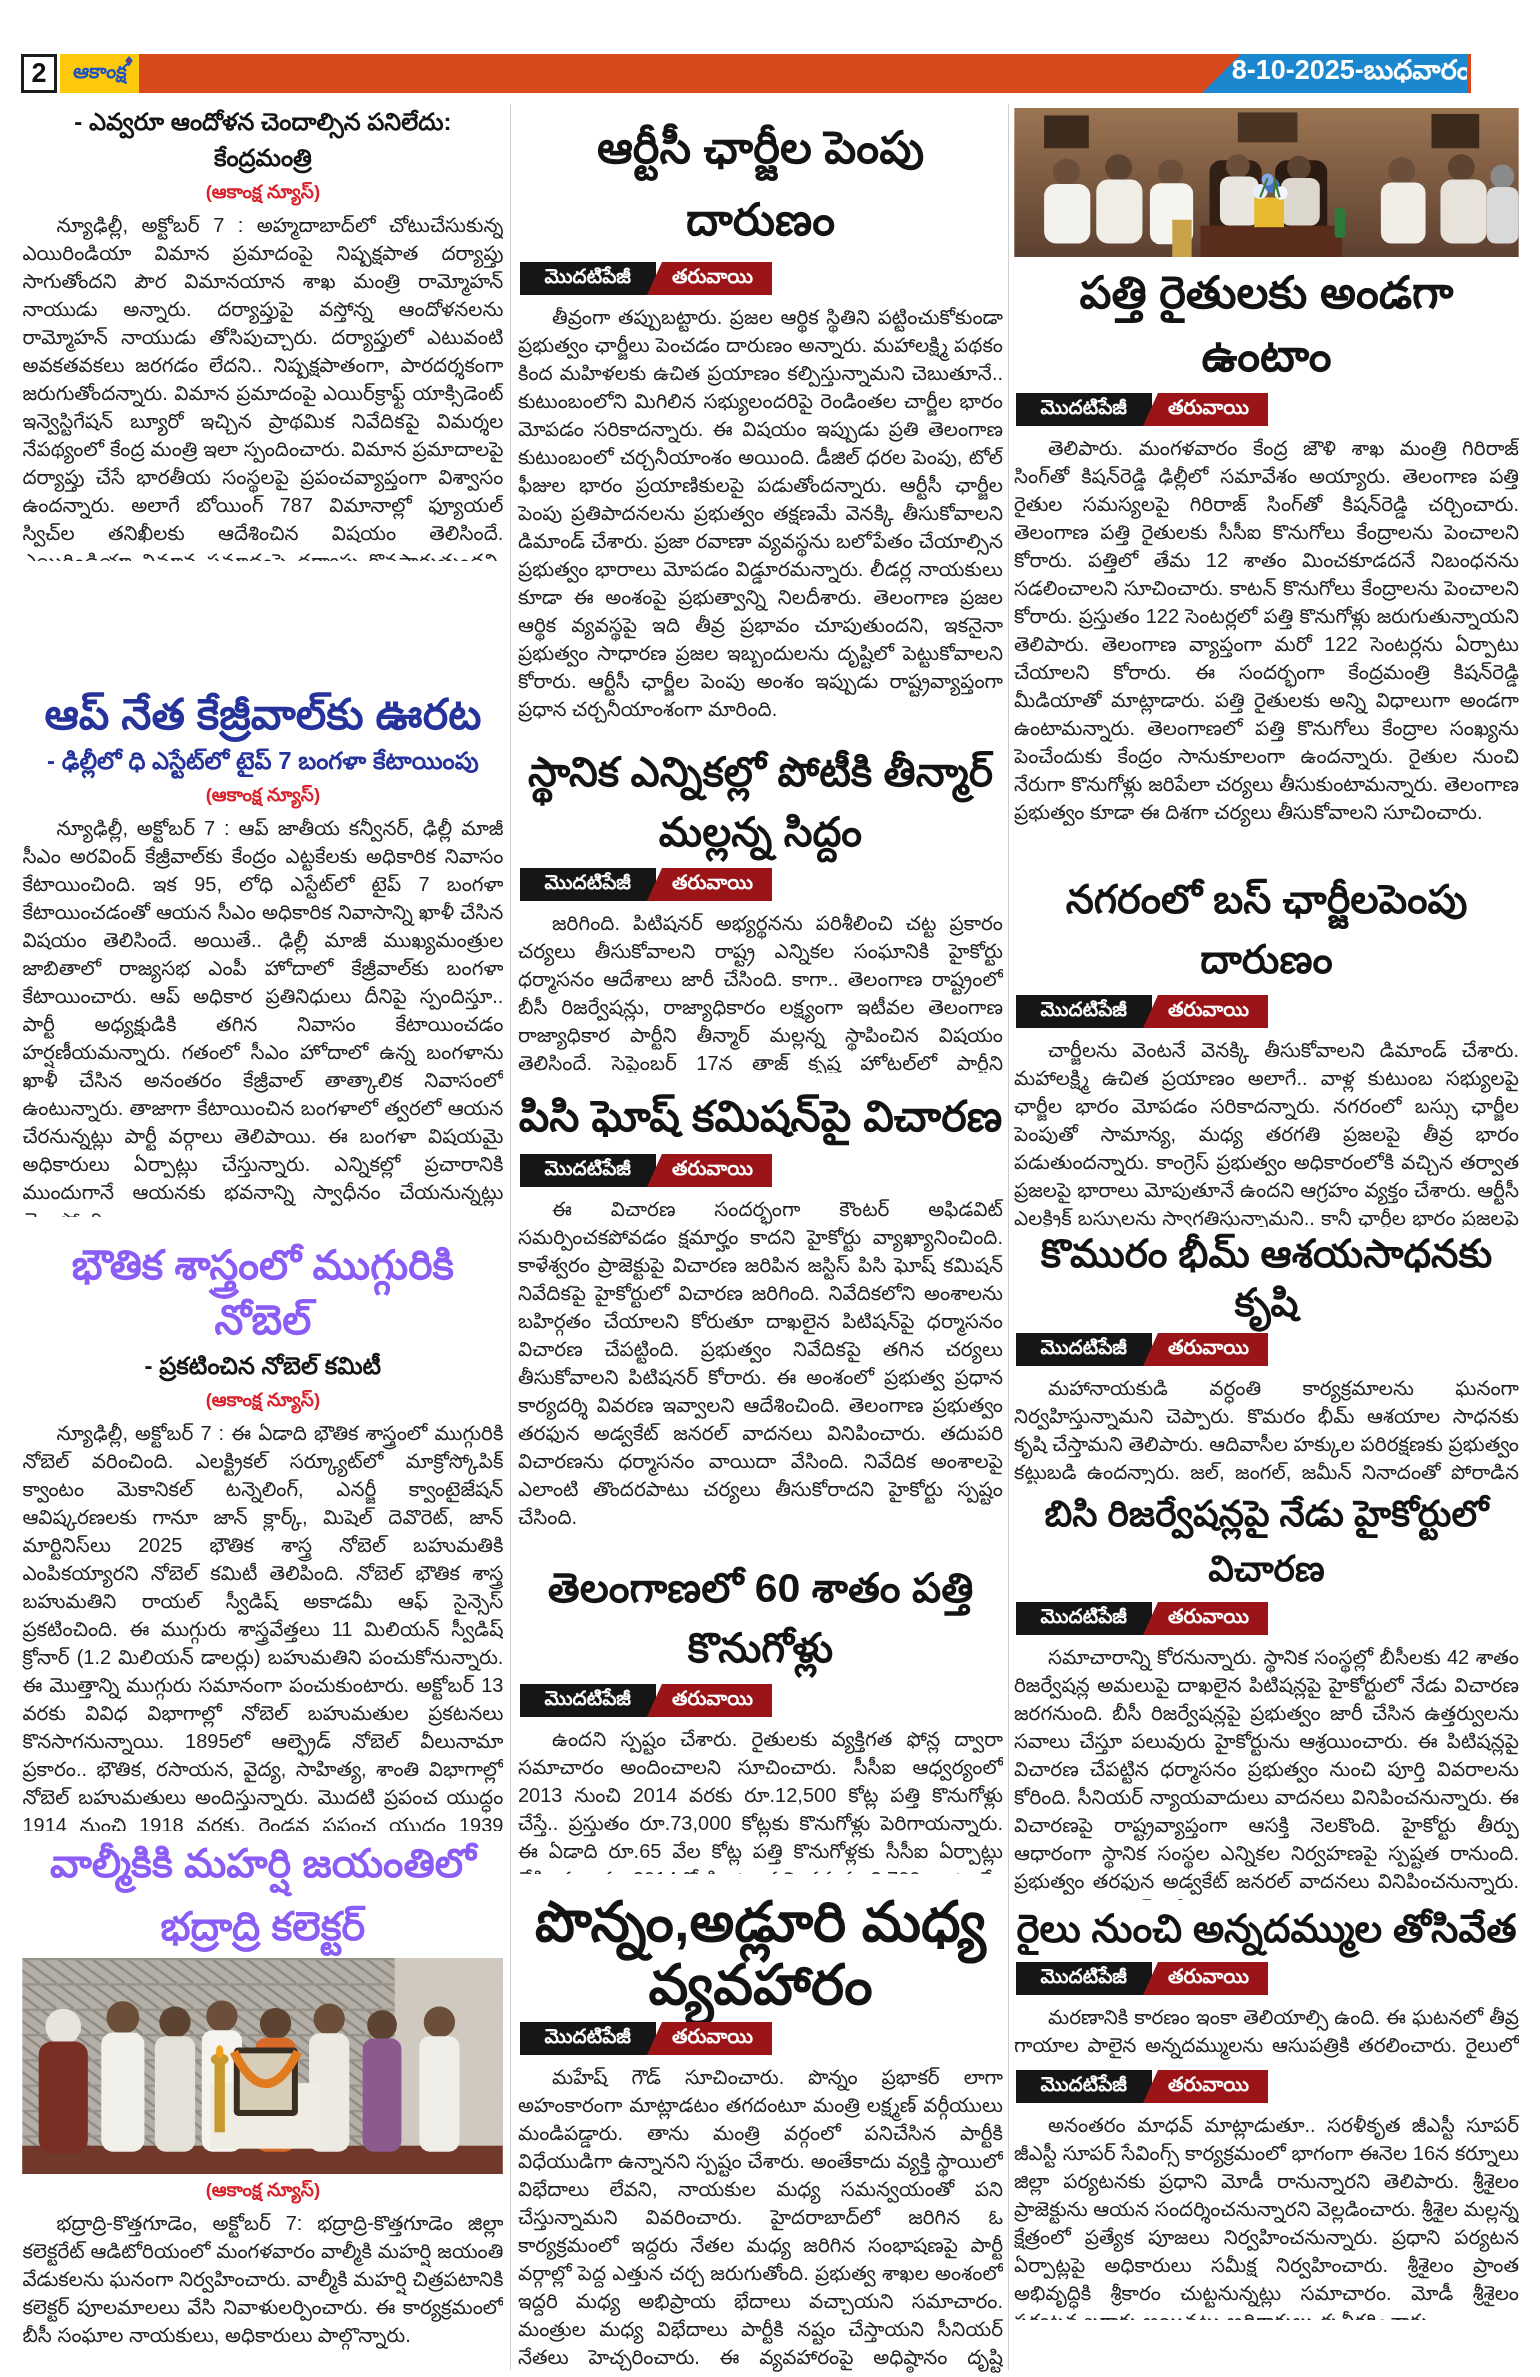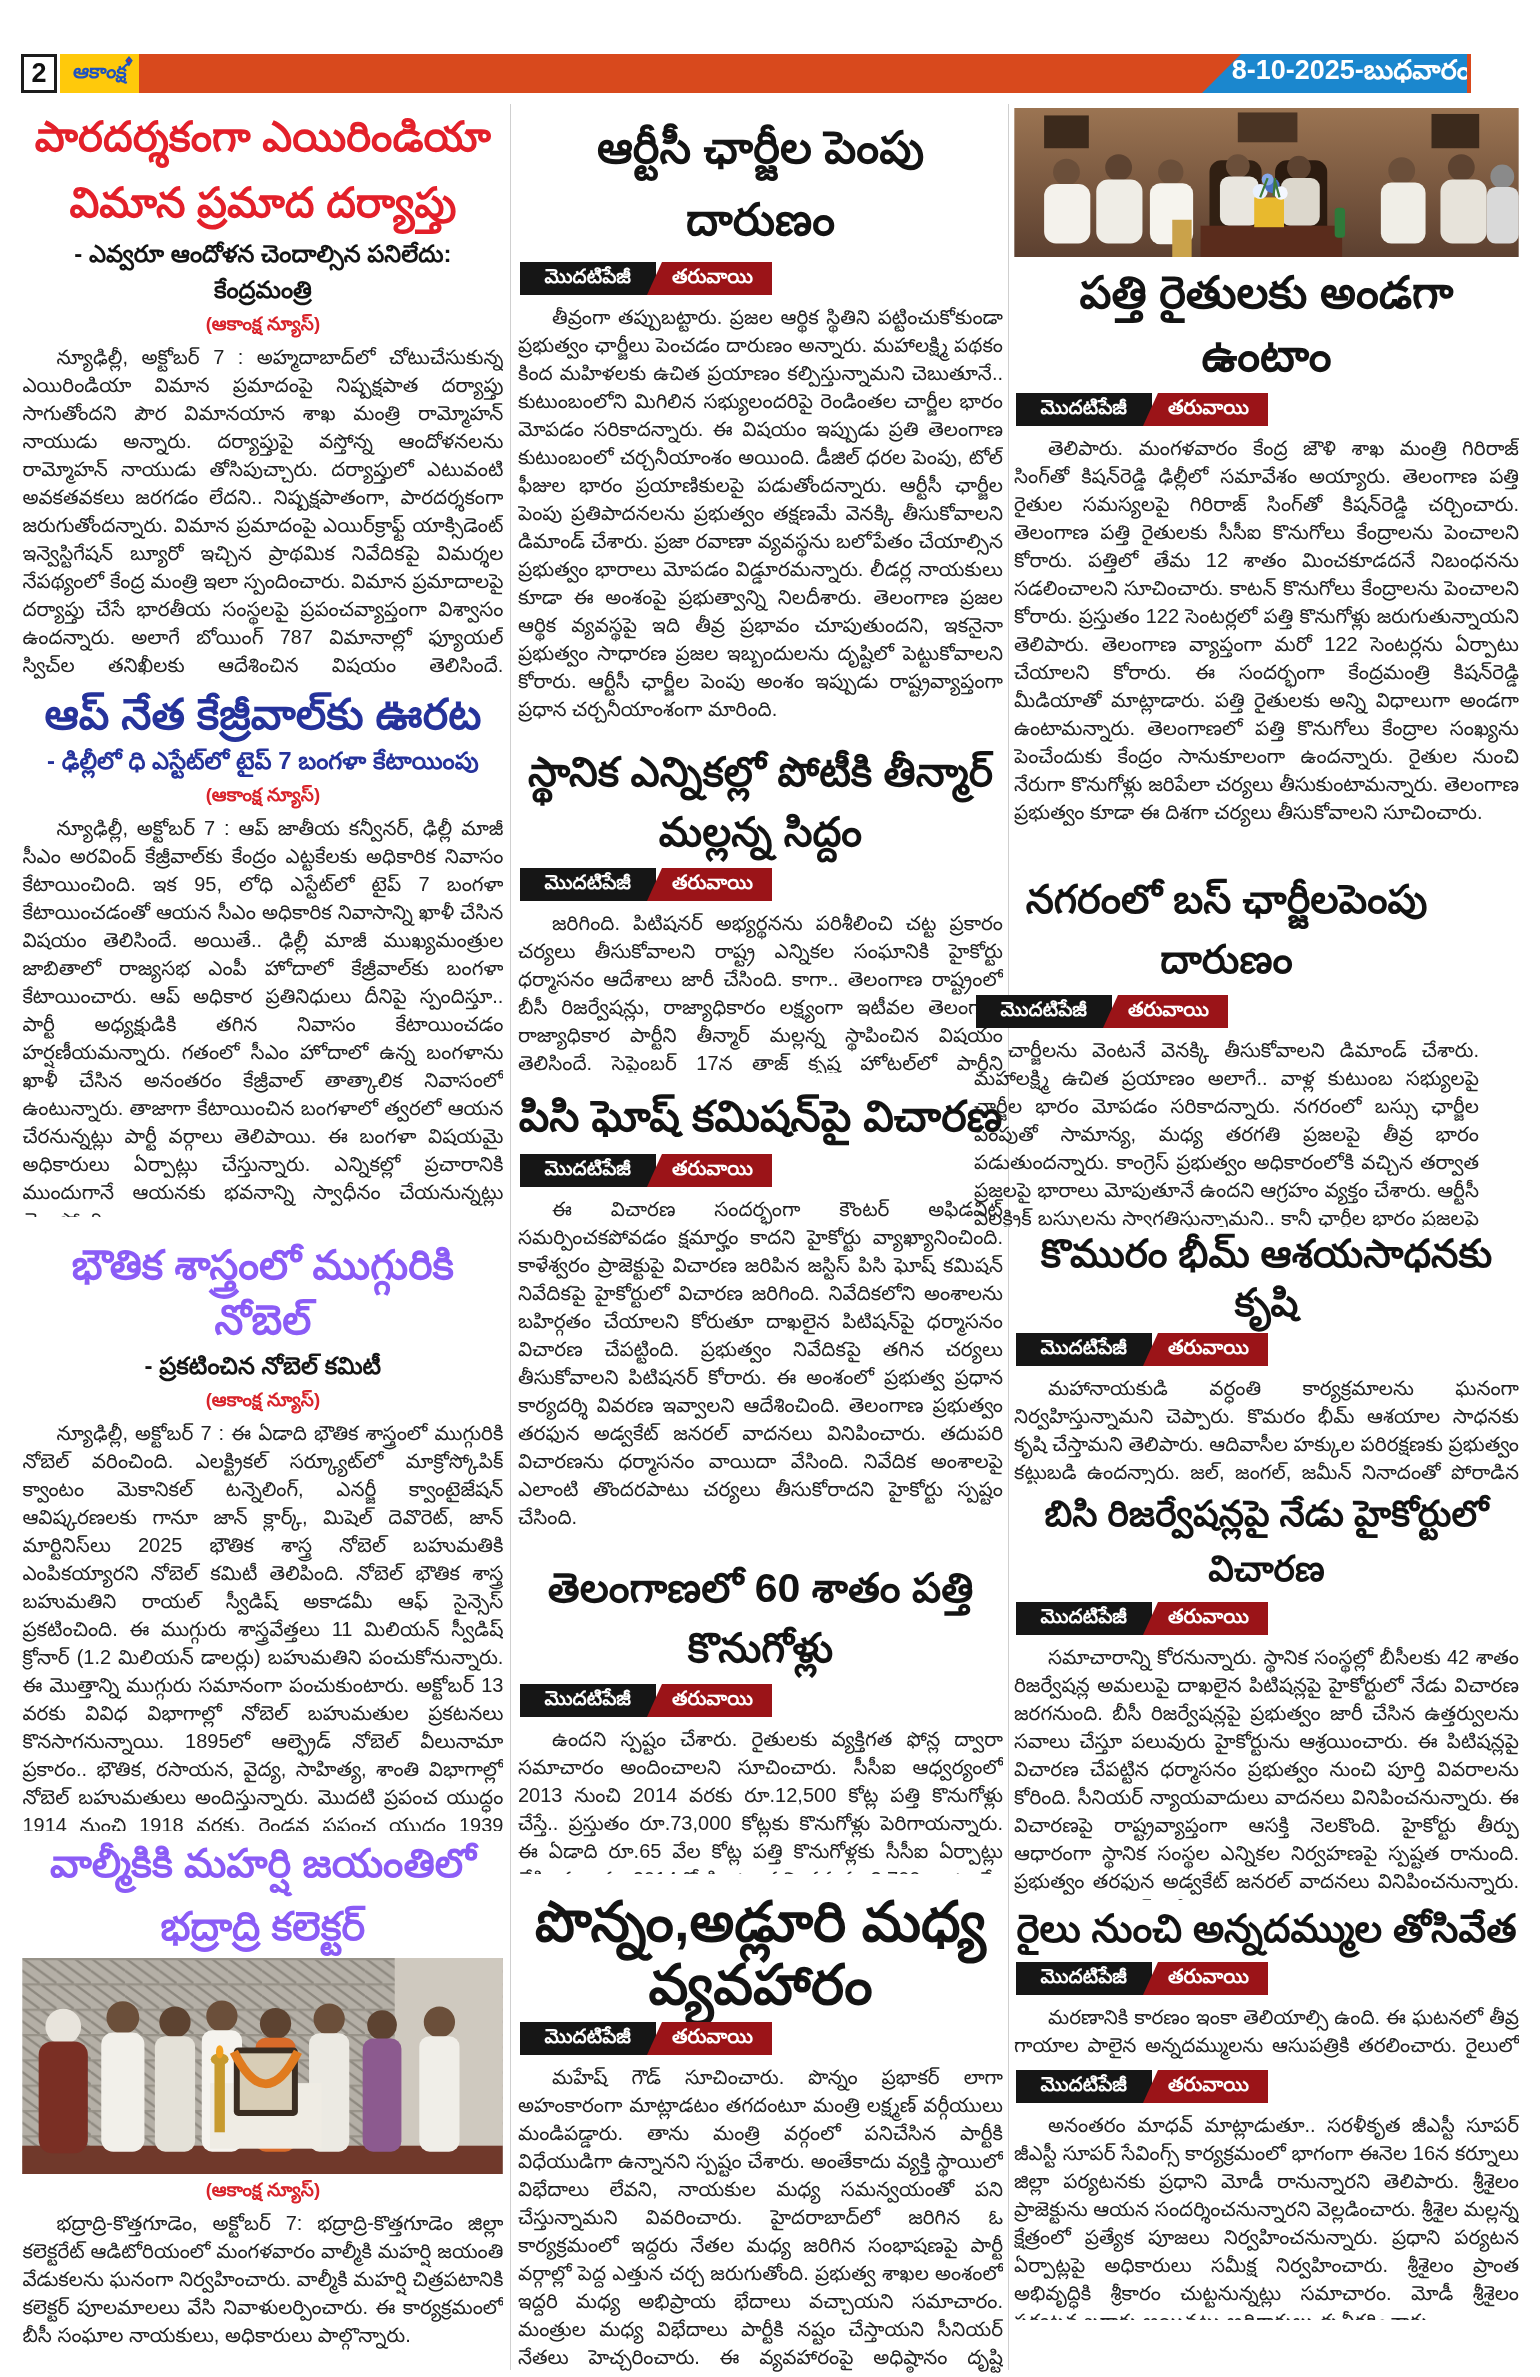--- a/index.html
+++ b/index.html
@@ -44,21 +44,21 @@
   #l2{left:22.4px;top:682px;width:481px;height:553px;}
   #l3{left:22.4px;top:1238px;width:481px;height:593px;}
   #l4{left:22.4px;top:1832px;width:481px;height:542px;}
   #m1{left:518px;top:112px;width:485px;height:628px;}
   #m2{left:518px;top:742px;width:485px;height:341px;}
   #m3{left:518px;top:1085px;width:485px;height:471px;}
   #m4{left:518px;top:1558px;width:485px;height:330px;}
   #m5{left:518px;top:1890px;width:485px;height:485px;}
   #rphoto{position:absolute;left:1014px;top:108px;width:505px;height:149px;overflow:hidden;}
   #r1{left:1014px;top:261px;width:505px;height:605px;}
-  #r2{left:974px;top:869px;width:505px;height:358px;}
+  #r2{left:1014px;top:869px;width:505px;height:358px;}
   #r3{left:1014px;top:1229px;width:505px;height:255px;}
   #r4{left:1014px;top:1486px;width:505px;height:414px;}
   #r5{left:1014px;top:1901px;width:505px;height:160px;}
   #r6{left:1014px;top:2064px;width:505px;height:311px;}
 
   .h-l1{font-size:42px;line-height:66px;}
   .h-l2{font-size:43px;line-height:58px;margin-top:3px;}
   .h-l3{font-size:41px;line-height:55px;}
   .h-l4{font-size:40px;line-height:63px;}
   .h-m1{font-size:45px;line-height:72px;}
@@ -94,24 +94,20 @@
     <div class="obar"></div>
     <div class="datebox">
       <span class="datetxt">8-10-2025-బుధవారం</span>
     </div>
   </div>
 
   <div class="vline v1"></div>
   <div class="vline v2"></div>
 
   <div class="art" id="l1">
-    <div class="hl hl-red h-l1">
-      <div>పారదర్శకంగా ఎయిరిండియా</div>
-      <div>విమాన ప్రమాద దర్యాప్తు</div>
-    </div>
     <div class="sub sub-lg">- ఎవ్వరూ ఆందోళన చెందాల్సిన పనిలేదు: కేంద్రమంత్రి</div>
     <div class="dateline">(ఆకాంక్ష న్యూస్)</div>
     <div class="btxt" style="height:350px">న్యూఢిల్లీ, అక్టోబర్ 7 : అహ్మదాబాద్‌లో చోటుచేసుకున్న ఎయిరిండియా విమాన ప్రమాదంపై నిష్పక్షపాత దర్యాప్తు సాగుతోందని పౌర విమానయాన శాఖ మంత్రి రామ్మోహన్ నాయుడు అన్నారు. దర్యాప్తుపై వస్తోన్న ఆందోళనలను రామ్మోహన్ నాయుడు తోసిపుచ్చారు. దర్యాప్తులో ఎటువంటి అవకతవకలు జరగడం లేదని.. నిష్పక్షపాతంగా, పారదర్శకంగా జరుగుతోందన్నారు. విమాన ప్రమాదంపై ఎయిర్‌క్రాఫ్ట్ యాక్సిడెంట్ ఇన్వెస్టిగేషన్ బ్యూరో ఇచ్చిన ప్రాథమిక నివేదికపై విమర్శల నేపథ్యంలో కేంద్ర మంత్రి ఇలా స్పందించారు. విమాన ప్రమాదాలపై దర్యాప్తు చేసే భారతీయ సంస్థలపై ప్రపంచవ్యాప్తంగా విశ్వాసం ఉందన్నారు. అలాగే బోయింగ్ 787 విమానాల్లో ఫ్యూయల్ స్విచ్‌ల తనిఖీలకు ఆదేశించిన విషయం తెలిసిందే. ఎయిరిండియా విమాన ప్రమాదంపై దర్యాప్తు కొనసాగుతుందని, తుది నివేదిక వచ్చే వరకు వేచి చూడాలని రామ్మోహన్ నాయుడు పేర్కొన్నారు. ఈ క్రమంలో పౌర విమానయాన శాఖ మంత్రి క్లారిటీ ఇచ్చారు.</div>
   </div>
 
   <div class="art" id="l2">
     <div class="hl hl-navy h-l2">ఆప్ నేత కేజ్రీవాల్‌కు ఊరట</div>
     <div class="sub sub-navy sub-lg">- ఢిల్లీలో ధి ఎస్టేట్‌లో టైప్ 7 బంగళా కేటాయింపు</div>
     <div class="dateline">(ఆకాంక్ష న్యూస్)</div>
     <div class="btxt" style="height:403px">న్యూఢిల్లీ, అక్టోబర్ 7 : ఆప్ జాతీయ కన్వీనర్, ఢిల్లీ మాజీ సీఎం అరవింద్ కేజ్రీవాల్‌కు కేంద్రం ఎట్టకేలకు అధికారిక నివాసం కేటాయించింది. ఇక 95, లోధి ఎస్టేట్‌లో టైప్ 7 బంగళా కేటాయించడంతో ఆయన సీఎం అధికారిక నివాసాన్ని ఖాళీ చేసిన విషయం తెలిసిందే. అయితే.. ఢిల్లీ మాజీ ముఖ్యమంత్రుల జాబితాలో రాజ్యసభ ఎంపీ హోదాలో కేజ్రీవాల్‌కు బంగళా కేటాయించారు. ఆప్ అధికార ప్రతినిధులు దీనిపై స్పందిస్తూ.. పార్టీ అధ్యక్షుడికి తగిన నివాసం కేటాయించడం హర్షణీయమన్నారు. గతంలో సీఎం హోదాలో ఉన్న బంగళాను ఖాళీ చేసిన అనంతరం కేజ్రీవాల్ తాత్కాలిక నివాసంలో ఉంటున్నారు. తాజాగా కేటాయించిన బంగళాలో త్వరలో ఆయన చేరనున్నట్లు పార్టీ వర్గాలు తెలిపాయి. ఈ బంగళా విషయమై అధికారులు ఏర్పాట్లు చేస్తున్నారు. ఎన్నికల్లో ప్రచారానికి ముందుగానే ఆయనకు భవనాన్ని స్వాధీనం చేయనున్నట్లు తెలుస్తోంది.</div>

